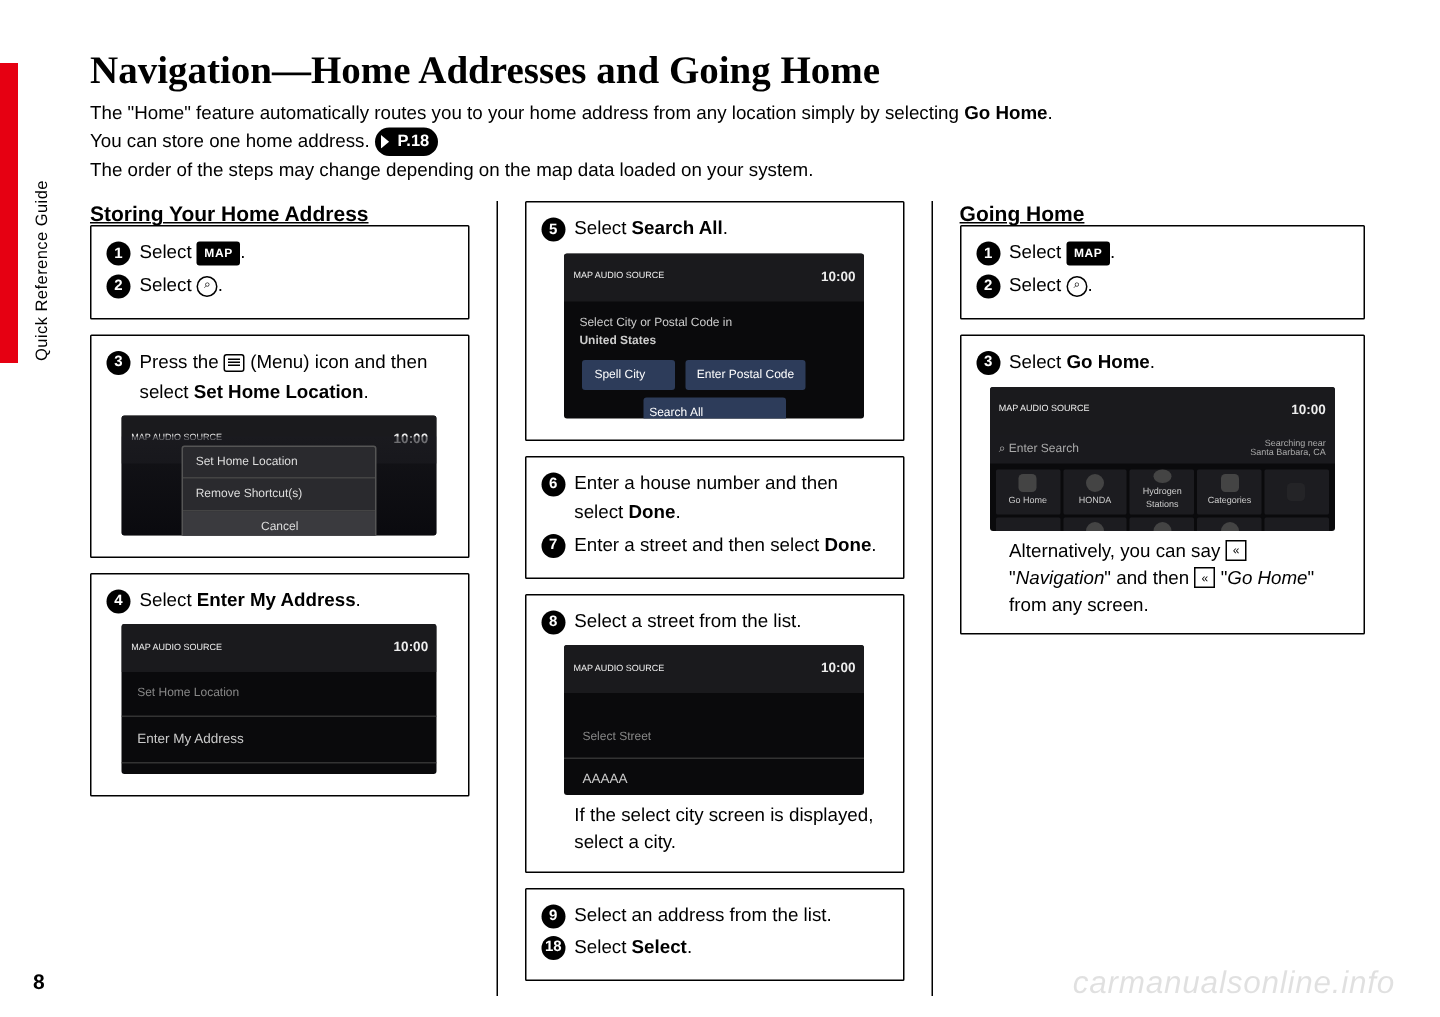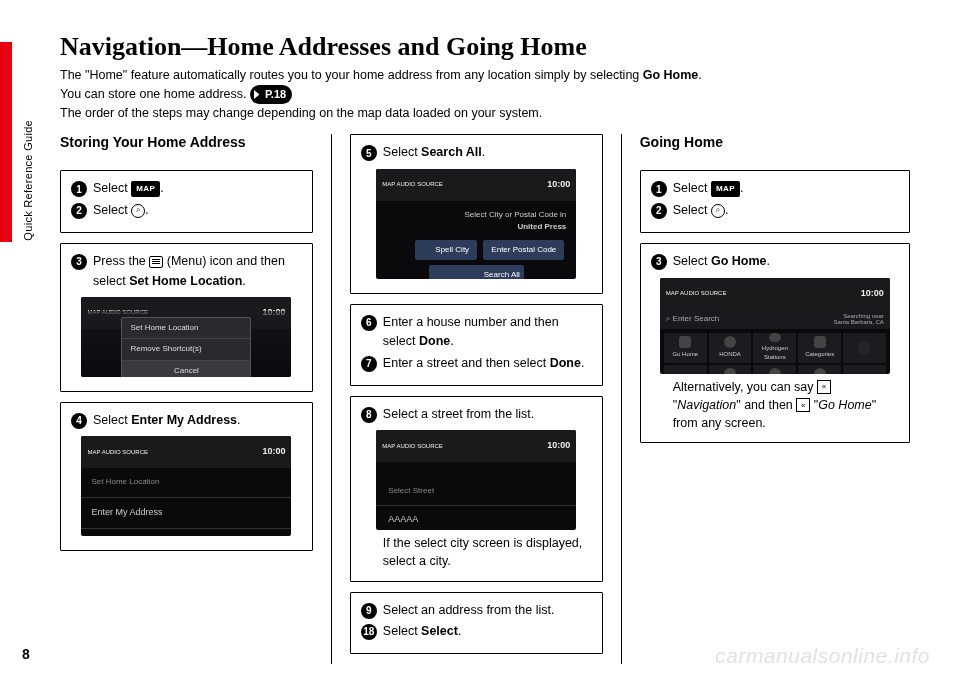--- a/index.html
+++ b/index.html
@@ -7,21 +7,21 @@
   .page { position: relative; width: 960px; height: 678px; padding: 32px 50px 20px 60px; }
   .red-tab { position: absolute; left: 0; top: 42px; width: 12px; height: 200px; background: #e60012; }
   .side-label { position: absolute; left: 22px; top: 120px; writing-mode: vertical-rl; text-orientation: mixed; transform: rotate(180deg); font-size: 11px; letter-spacing: 0.3px; }
   .title { font-size: 26px; font-weight: 700; margin-bottom: 4px; font-family: Liberation Serif, serif; }
   .intro { font-size: 12.5px; line-height: 1.5; }
   .intro .bold { font-weight: 700; }
   .pill { display: inline-flex; align-items: center; background: #000; color: #fff; font-size: 11px; font-weight: 700; border-radius: 10px; padding: 1px 6px 1px 4px; vertical-align: middle; gap:2px; }
   .pill svg { width: 9px; height: 9px; fill: #fff; }
   .columns { display: flex; gap: 14px; margin-top: 12px; }
   .col { width: 262px; display: flex; flex-direction: column; }
-  .col h2 { font-size: 14px; font-weight: 700; margin-bottom: 20px; }
+  .col h2 { font-size: 14px; font-weight: 700; margin-bottom: 0; text-decoration: underline; }
   .vline { width: 1px; background: #000; margin: 0 4px; }
   .box { border: 1px solid #000; border-radius: 1px; padding: 8px 10px 10px; margin-bottom: 10px; font-size: 12.5px; line-height: 1.55; }
   .step { display: flex; align-items: flex-start; gap: 6px; margin-bottom: 2px; }
   .num { flex: 0 0 16px; width: 16px; height: 16px; border-radius: 50%; background: #000; color: #fff; font-size: 10px; font-weight: 700; display: flex; align-items: center; justify-content: center; margin-top: 2px; }
   .step-text { flex: 1; }
   .step-text b { font-weight: 700; }
   .map-btn { display: inline-block; background: #000; color: #fff; font-size: 8px; font-weight: 700; padding: 2px 5px; border-radius: 2px; vertical-align: middle; letter-spacing: 0.4px; }
   .circle-icon { display: inline-flex; width: 14px; height: 14px; border: 1px solid #000; border-radius: 50%; vertical-align: middle; align-items: center; justify-content: center; font-size: 8px; }
   .menu-icon { display: inline-flex; flex-direction: column; justify-content: center; align-items: center; width: 14px; height: 12px; border: 1px solid #000; border-radius: 2px; vertical-align: middle; padding: 1px; gap:1px; position: relative;}
   .menu-icon span { display:block; width: 8px; height: 1px; background: #000; }
@@ -33,21 +33,21 @@
   .shot-head .right { font-weight:700; font-size:9px; }
   .shot1 .panel { position:absolute; left:40px; top:20px; right:40px; background:#2a2a2e; border:1px solid #555; border-radius:2px; font-size:8px; color:#ddd; }
   .shot1 .panel div { padding:4px 8px; border-bottom:1px solid #444; }
   .shot1 .panel .cancel { text-align:center; background:#3a3a3e; border-bottom:none;}
   .shot1 .overlay-icons { position:absolute; inset:14px 0 0 0; background: linear-gradient(#1a1a20,#0a0a10); opacity:0.6; }
   .shot2 { width: 210px; height: 100px; }
   .shot2 .rows { display:flex; flex-direction:column; }
   .shot2 .row { color:#ccc; font-size:9px; padding:8px 10px; border-bottom:1px solid #333; text-align:left;}
   .shot2 .row.dim { color:#888; font-size:8px;}
   .shot3 { width: 200px; height: 110px; }
-  .shot3 .body { padding: 8px 10px 4px; text-align:right; color:#ccc; font-size:8px;}
+  .shot3 .body { padding: 8px 10px 4px; text-align:left; color:#ccc; font-size:8px;}
   .shot3 .btn { background:#2d3c5a; color:#fff; font-size:8px; padding:4px 8px; border-radius:2px; margin:2px; display:inline-block; min-width:62px;}
   .shot3 .btn2 { background:#2d3c5a; display:block; margin:3px auto; width:95px; font-size:8px; padding:4px;}
   .shot4 { width: 200px; height: 100px; }
   .shot4 .body { padding: 16px 0; }
   .shot4 .srow { color:#ccc; font-size:9px; padding:7px 12px; border-bottom:1px solid #333; text-align:left;}
   .shot4 .srow.dim { color:#888; font-size:8px;}
   .shot5 { width: 230px; height: 96px; }
   .shot5 .search { color:#aaa; font-size:8px; padding:3px 6px; display:flex; justify-content:space-between; background:#1a1a1e;}
   .shot5 .grid { display:grid; grid-template-columns: repeat(5,1fr); gap:2px; padding:4px; }
   .shot5 .cell { height:30px; background:#1c1c20; color:#ccc; font-size:6px; display:flex; flex-direction:column; align-items:center; justify-content:center; gap:2px; border-radius:1px;}
@@ -158,21 +158,21 @@
             <span>Select </span><b>Search All</b>.
           </div>
         </div>
         <div class="shot shot3">
           <div class="shot-head">
             <span>MAP   AUDIO   SOURCE</span>
             <span class="right">10:00</span>
           </div>
           <div class="body">
             <div>Select City or Postal Code in</div>
-            <div style="font-weight:700;">United Press</div>
+            <div style="font-weight:700;">United States</div>
             <div style="margin-top:4px;">
               <span class="btn">Spell City</span>
               <span class="btn">Enter Postal Code</span>
             </div>
             <span class="btn btn2">Search All</span>
             <span class="btn btn2">Change Country</span>
           </div>
         </div>
       </div>
 

